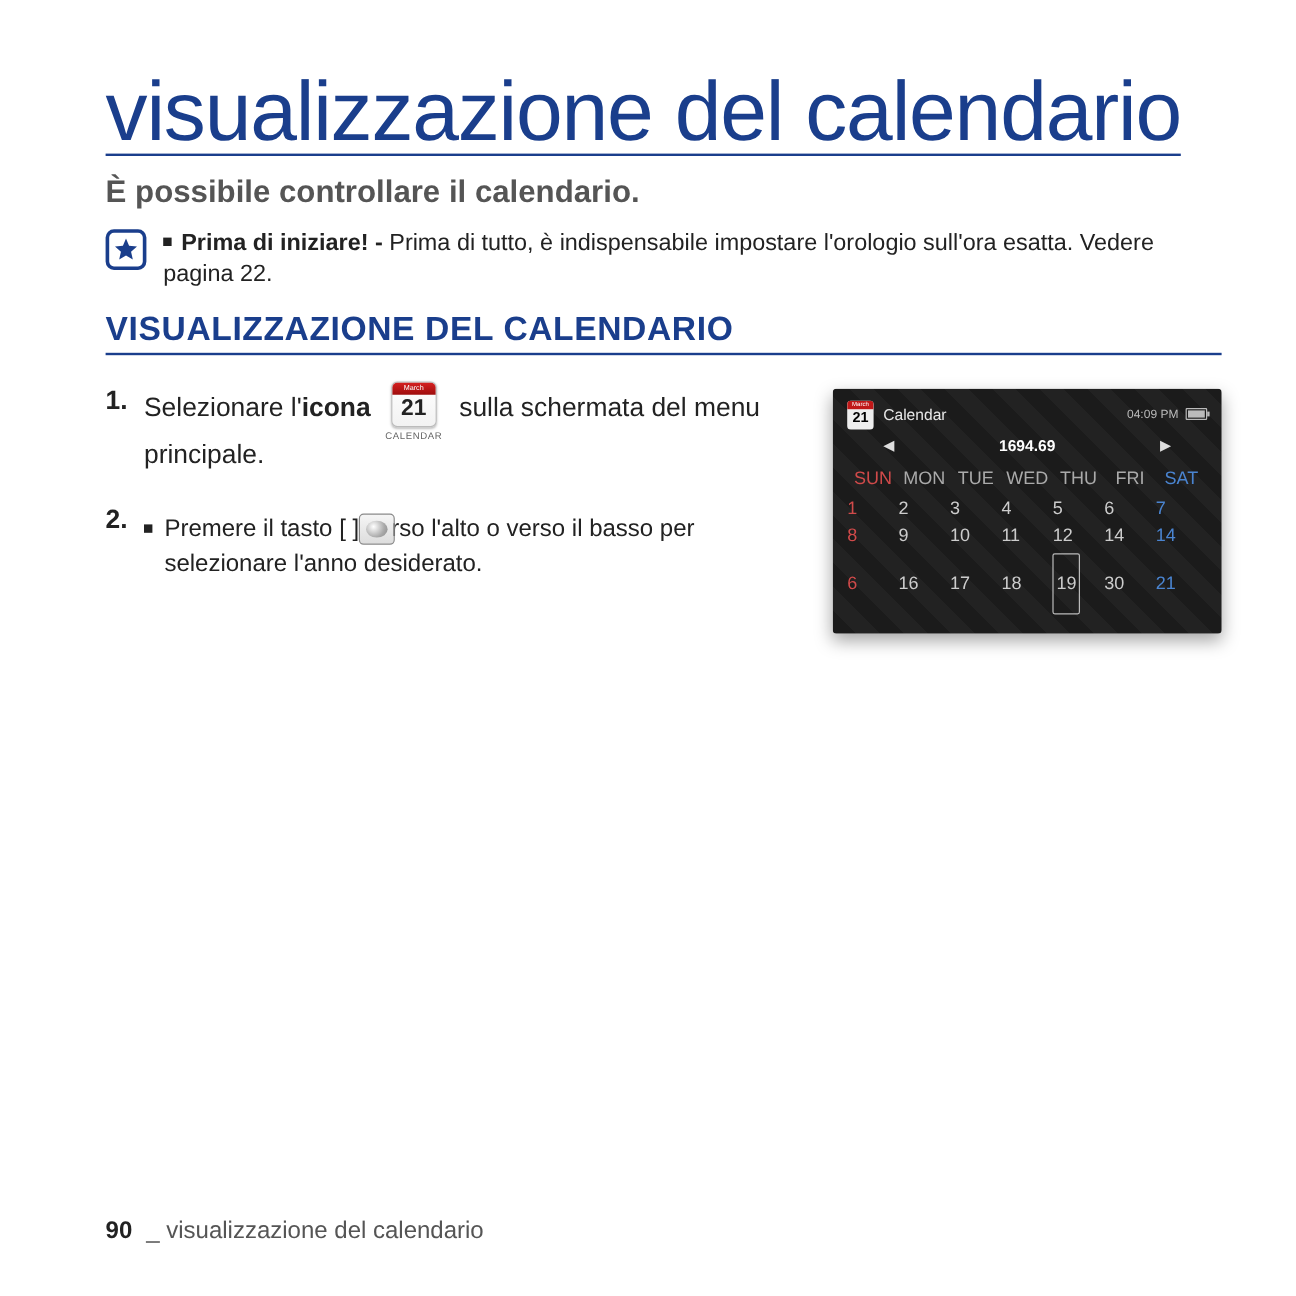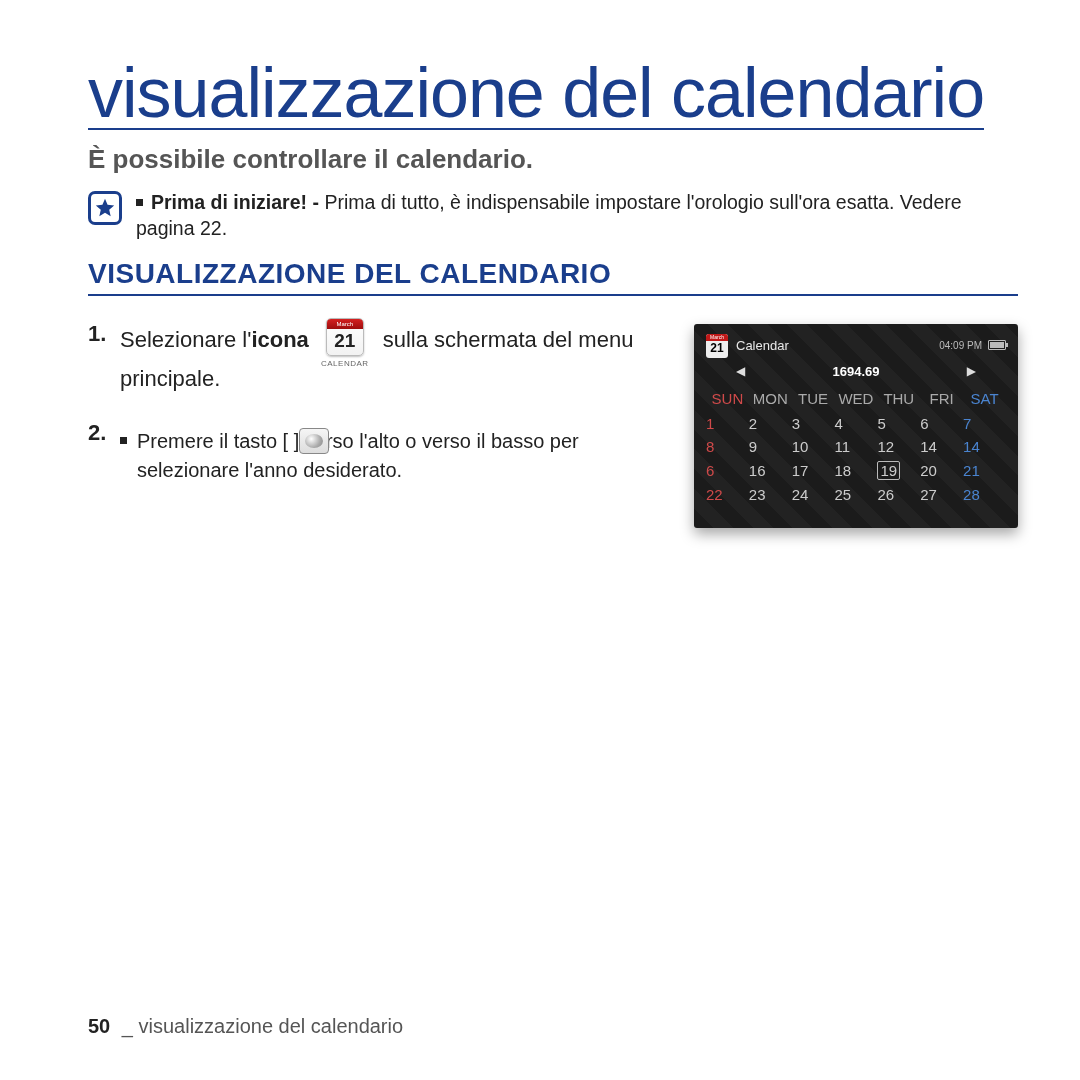--- a/index.html
+++ b/index.html
@@ -137,21 +137,21 @@
   .dev-month .arrow{ color:#ddd; font-size:12px; }
   .dev-month .label{ font-size:13px; font-weight:700; color:#fff;}
 
   table.cal { width:100%; border-collapse:collapse; table-layout:fixed; font-size:15px; }
   table.cal th{ color:#aaa; font-weight:400; padding:3px 0 5px 0; }
   table.cal th.sun{ color:#d04a4a;}
   table.cal th.sat{ color:#4a84d0;}
   table.cal td{ color:#ccc; padding:3px 0;}
   table.cal td.sun{ color:#d04a4a;}
   table.cal td.sat{ color:#4a84d0;}
-  table.cal td .sel{ display:inline-block; min-width:20px; border:1px solid #bbb; border-radius:2px; padding:0 2px;}
+  table.cal td .sel{ display:inline-block; min-width:20px; border:1px solid #bbb; border-radius:2px; padding:16px 2px;}
 
   .footer {
     position:absolute; bottom:42px; left:88px;
     font-size:20px; color:#555;
   }
   .footer b{ color:#222; font-weight:700; margin-right:6px;}
 </style>
 </head>
 <body>
 
@@ -253,37 +253,28 @@
             <td>12</td>
             <td>14</td>
             <td class="sat">14</td>
           </tr>
           <tr>
             <td class="sun">6</td>
             <td>16</td>
             <td>17</td>
             <td>18</td>
             <td><span class="sel">19</span></td>
-            <td>20</td>
+            <td>30</td>
             <td class="sat">21</td>
-          </tr>
-          <tr>
-            <td class="sun">22</td>
-            <td>23</td>
-            <td>24</td>
-            <td>25</td>
-            <td>26</td>
-            <td>27</td>
-            <td class="sat">28</td>
           </tr>
         </tbody>
     </table>
   </div>
 </div>
 
 <div class="footer">
-  <b>50</b>
+  <b>90</b>
   <span>_</span>
   <span>visualizzazione del calendario</span>
 </div>
 
 
 
 
 </body></html>

